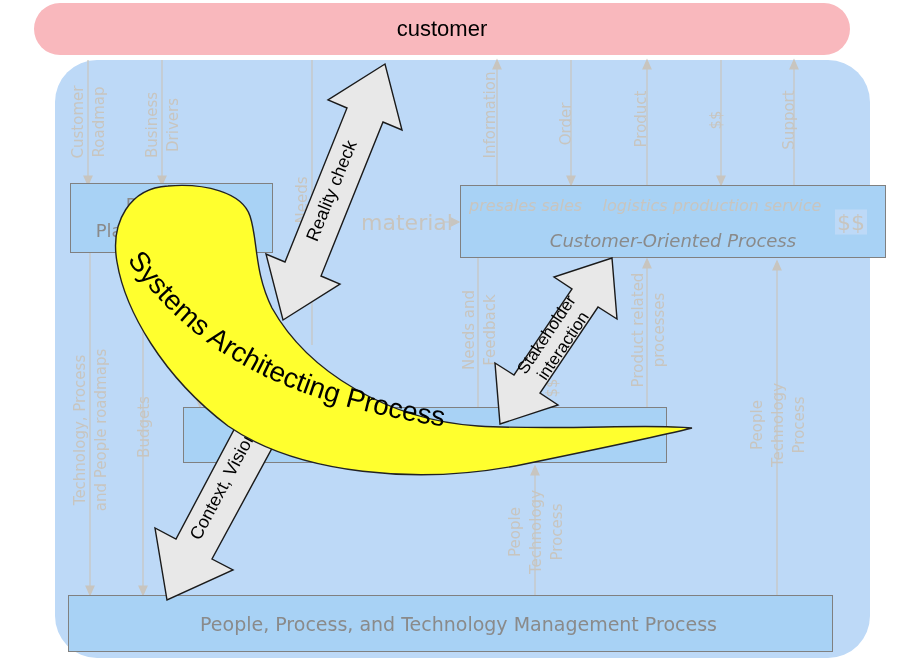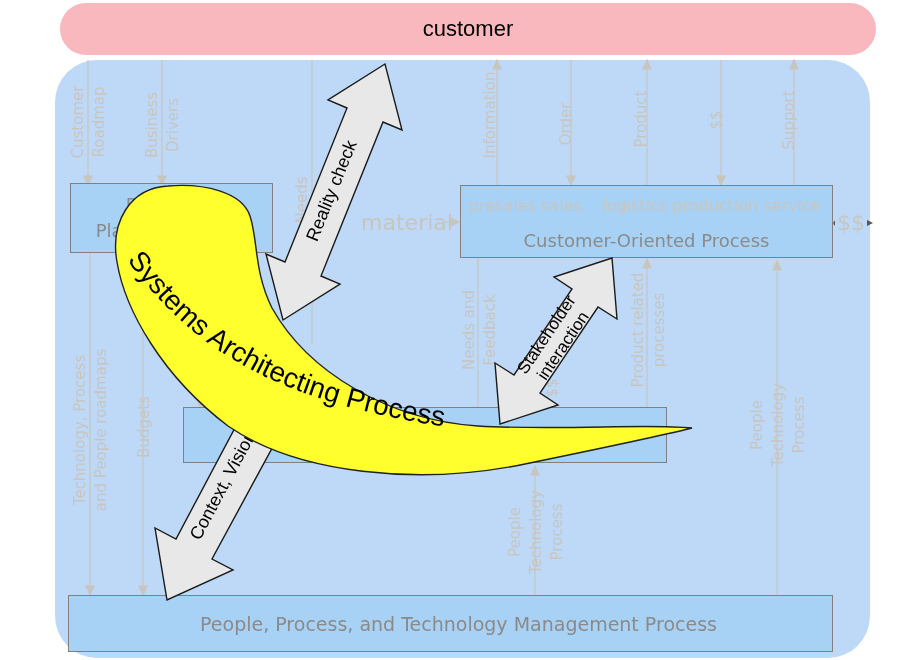--- a/index.html
+++ b/index.html
@@ -2,33 +2,33 @@
 <html style="--pink: #f9b8bd; --panel: #bdd9f7; --box: #a8d2f5; --boxborder: #808080; --flow: #c8c5bf; --title: #8a8a8a; --yellow: #ffff2e; --arrowfill: #e8e8e8; --arrowstroke: #1a1a1a;"><head>
 <meta charset="utf-8">
 <style>
   :root{
     --pink:#f9b8bd; --panel:#bdd9f7; --box:#a8d2f5; --boxborder:#808080;
     --flow:#c8c5bf; --title:#8a8a8a; --yellow:#ffff2e; --arrowfill:#e8e8e8; --arrowstroke:#1a1a1a;
   }
   html,body{margin:0;padding:0;background:#ffffff;}
   .stage{position:relative;width:920px;height:660px;overflow:hidden;background:#ffffff;
          font-family:"DejaVu Sans", sans-serif;}
-  .band{position:absolute;left:60px;top:3px;width:816px;height:52px;border-radius:27px;
+  .band{position:absolute;left:34px;top:3px;width:816px;height:52px;border-radius:27px;
         background:var(--pink);display:flex;align-items:center;justify-content:center;}
   .band span{font-family:"Liberation Sans", sans-serif;font-size:22px;color:#000;}
   .panel{position:absolute;left:55px;top:60px;width:815px;height:598px;border-radius:42px;
          background:var(--panel);}
   svg.layer{position:absolute;left:0;top:0;}
   #lines{z-index:1;}
   .pbox{position:absolute;background:var(--box);border:1px solid var(--boxborder);
         box-sizing:border-box;z-index:2;color:var(--title);}
   .pbox .boxtitle{color:var(--title);}
   #policy-box{left:70px;top:183px;width:203px;height:70px;display:flex;align-items:center;justify-content:center;text-align:center;}
   #policy-box .boxtitle{font-size:18px;line-height:26px;white-space:pre-line;}
-  #cop-box{left:460px;top:185px;width:373px;height:73px;}
+  #cop-box{left:460px;top:185px;width:426px;height:73px;font-style:italic;}
   #cop-box .depts{position:absolute;left:8px;top:10px;font-size:16px;color:var(--flow);white-space:pre;}
   #cop-box .boxtitle{position:absolute;left:0;right:0;top:44px;text-align:center;font-size:18px;}
   #product-box{left:183px;top:407px;width:484px;height:56px;}
   #product-box .boxtitle{position:absolute;left:105px;top:21px;font-size:18px;}
   #mgmt-box{left:68px;top:595px;width:765px;height:57px;display:flex;align-items:center;justify-content:center;padding-left:16px;}
   #mgmt-box .boxtitle{font-size:19px;}
   .vlabel{position:absolute;transform:translate(-50%,-50%) rotate(-90deg);
           color:var(--flow);font-size:15px;line-height:21px;text-align:center;
           white-space:pre;z-index:3;}
   .hlabel{position:absolute;transform:translate(-50%,-50%);color:var(--flow);

